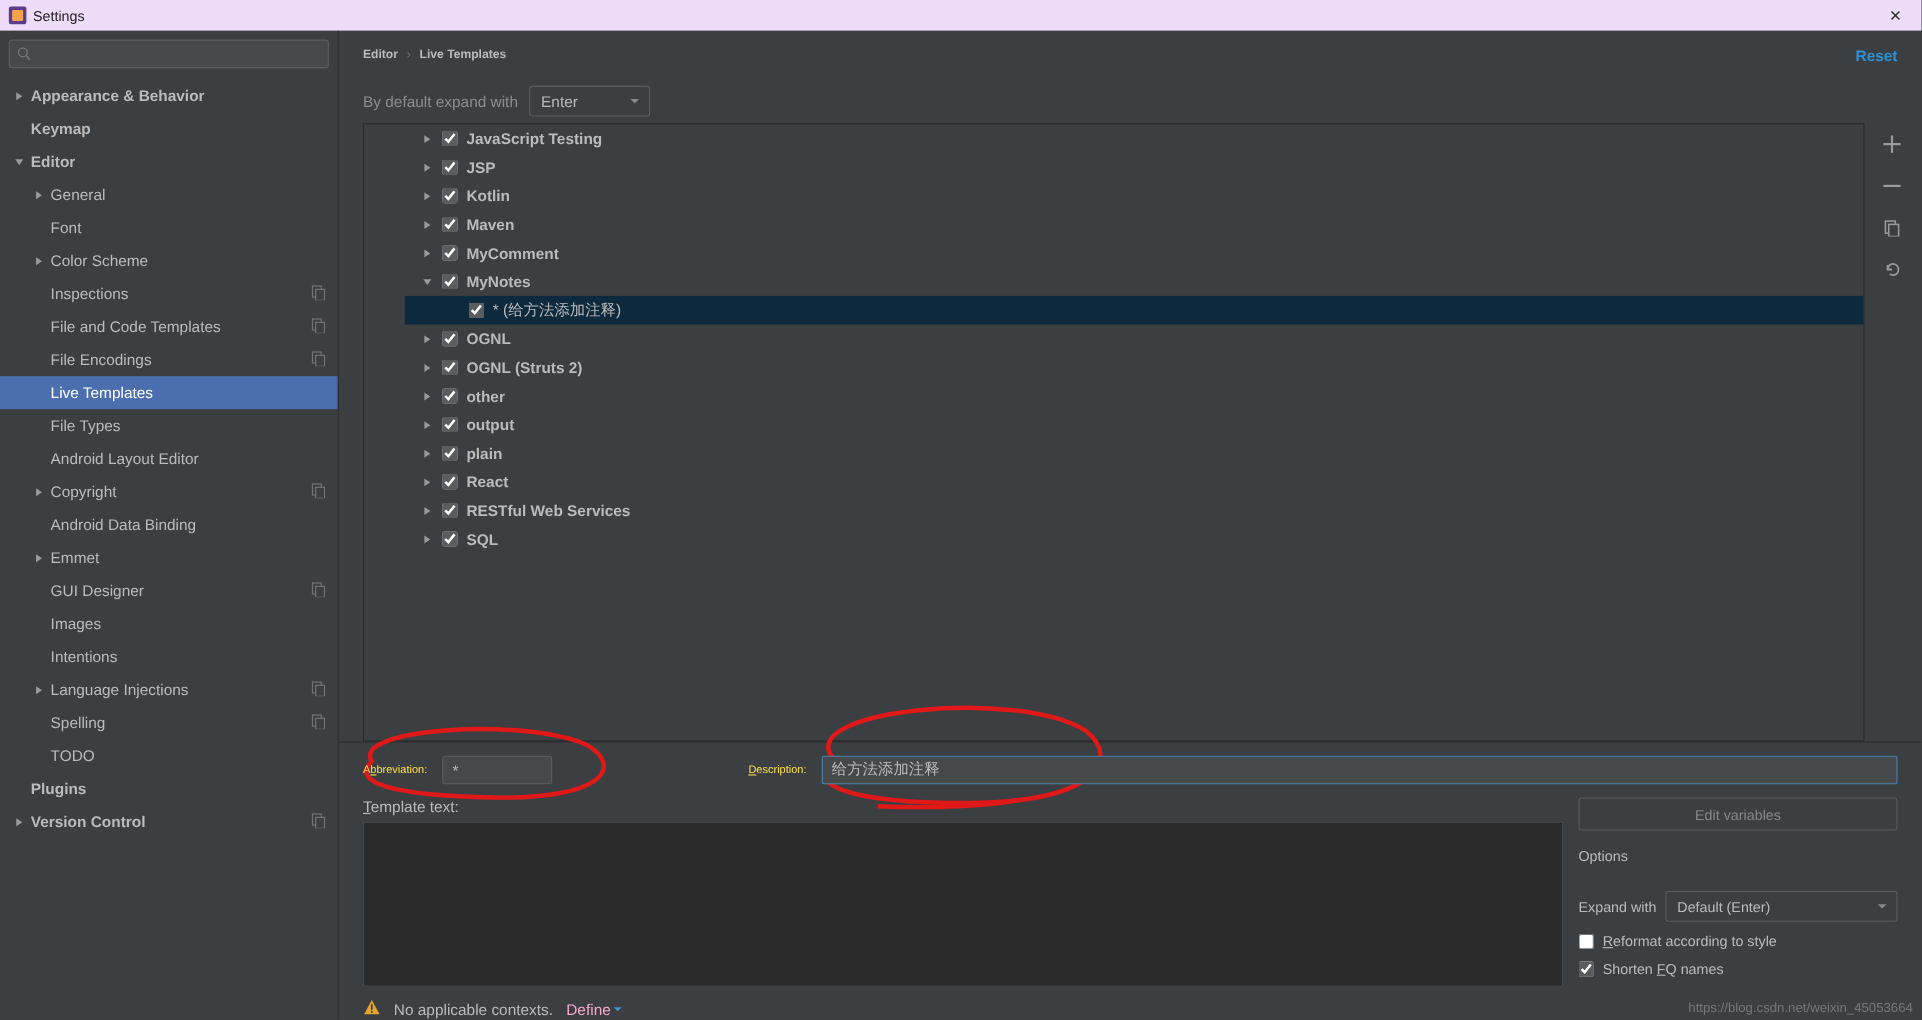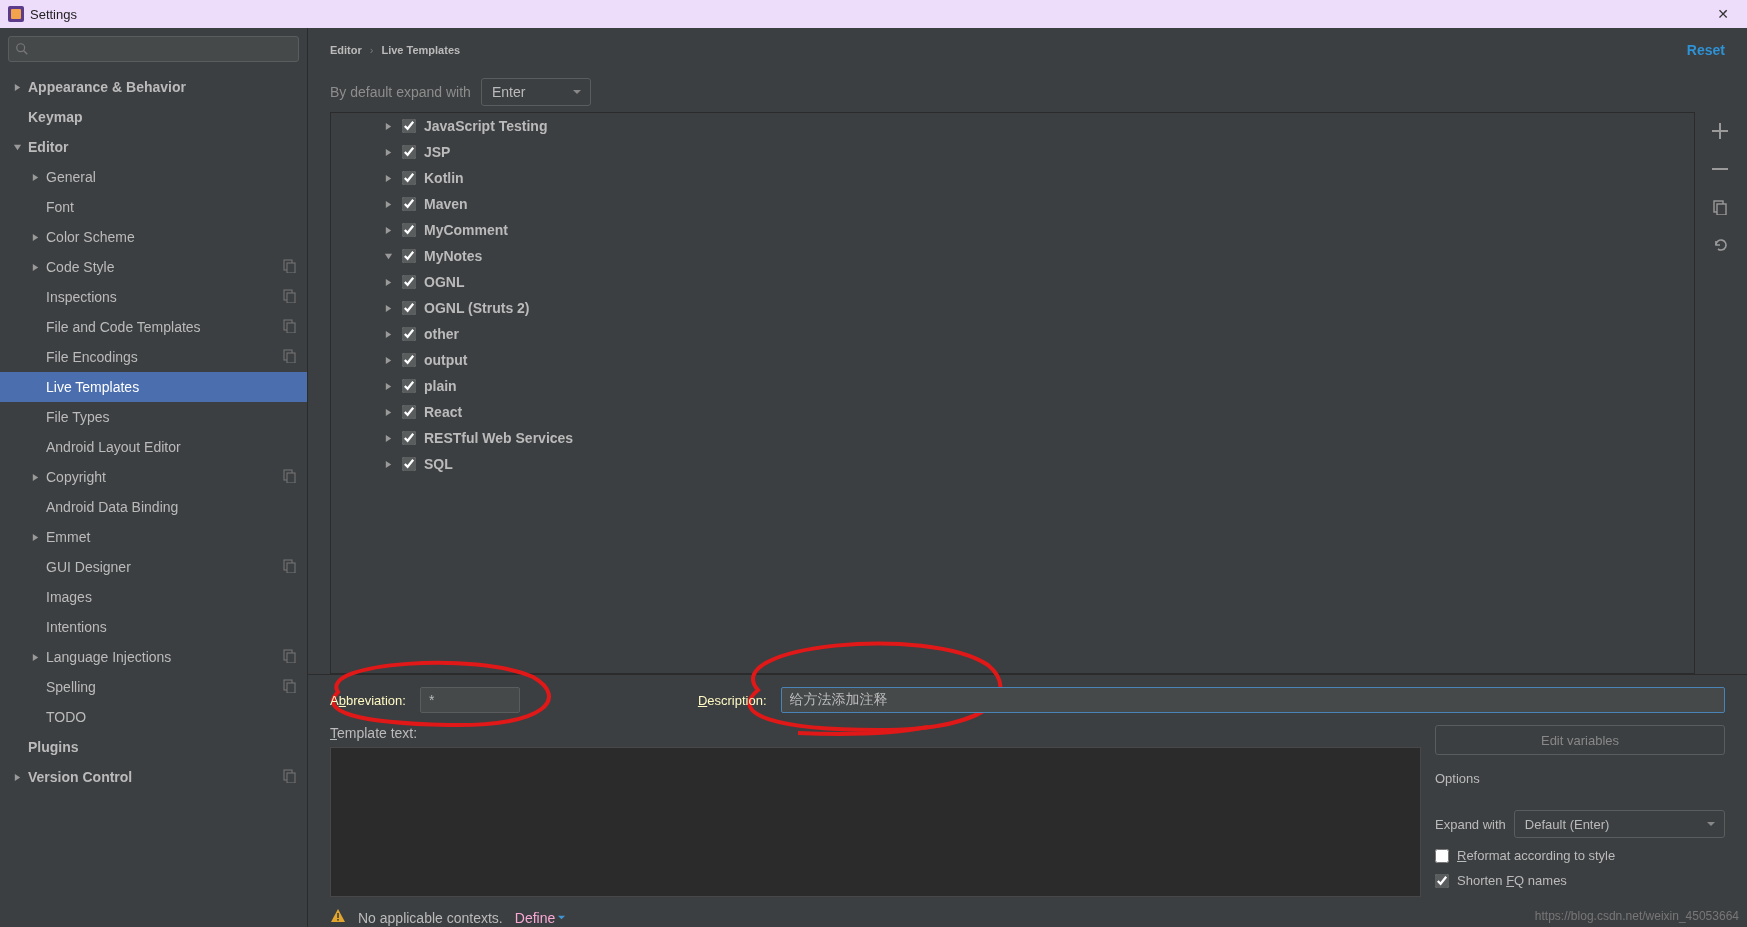--- a/index.html
+++ b/index.html
@@ -53,21 +53,21 @@
   .tnode.sel{ background:#0d293e;}
   .tnode.child{ padding-left:58px; font-weight:400;}
   .tnode .txt{white-space:nowrap;}
 
   .side-tools { width:42px; display:flex; flex-direction:column; align-items:center; padding-top:10px; gap:20px; margin-right:6px;}
   .side-tools .tool{ width:18px; height:18px; display:flex; align-items:center; justify-content:center;}
   .side-tools .tool svg{width:16px;height:16px; fill:#9a9a9a;}
 
   .editor-section { padding: 12px 22px 0; display:flex; flex-direction:column; border-top:1px solid #2b2b2b; position:relative; }
   .field-row { display:flex; align-items:center; gap:14px; margin-bottom:12px; position:relative; z-index:2;}
-  .field-row .flabel{ font-size:13px; color:#fef9c3;}
+  .field-row .flabel{ font-size:10px; color:#fde047;}
   .field-row .flabel .ul{ text-decoration:underline;}
   .field-row input[type=text]{ background:#45494a; border:1px solid #5a5d5e; color:#bbb; height:26px; padding:0 8px; border-radius:2px; font-size:14px;}
   .abbrev-input{ width:100px;}
   .desc-input{ flex:1; border-color:#4a83b5 !important;}
 
   .tmpl-row { display:flex; gap:14px;}
   .tmpl-left{ flex:1;}
   .tmpl-left .tlabel{ font-size:14px; margin-bottom:6px; display:block;}
   .tmpl-left .tlabel .ul{text-decoration:underline;}
   .tmpl-text{ width:100%; height:150px; background:#2b2b2b; border:1px solid #484848; color:#bbb; padding:6px; font-family:monospace; resize:none;}
@@ -150,32 +150,20 @@
         </div>
         <div class="node lvl1">
           <span class="arrow">
             <svg viewBox="0 0 10 10" style="transform:rotate(0deg)">
               <path d="M2 1 L8 5 L2 9 Z"></path>
             </svg>
           </span>
           <span class="label">Color Scheme</span>
         </div>
         <div class="node lvl1">
-          <span class="arrow">
-            <svg viewBox="0 0 10 10" style="transform:rotate(0deg)">
-              <path d="M2 1 L8 5 L2 9 Z"></path>
-            </svg>
-          </span>
-          <span class="label">Code Style</span>
-          <span class="paste-icon"><svg viewBox="0 0 14 14">
-              <rect x="1" y="1" width="8" height="10" fill="none" stroke="#777"></rect>
-              <rect x="4" y="4" width="8" height="10" fill="#3c3f41" stroke="#777"></rect>
-            </svg></span>
-        </div>
-        <div class="node lvl1">
           <span class="arrow"></span>
           <span class="label">Inspections</span>
           <span class="paste-icon"><svg viewBox="0 0 14 14">
               <rect x="1" y="1" width="8" height="10" fill="none" stroke="#777"></rect>
               <rect x="4" y="4" width="8" height="10" fill="#3c3f41" stroke="#777"></rect>
             </svg></span>
         </div>
         <div class="node lvl1">
           <span class="arrow"></span>
           <span class="label">File and Code Templates</span>
@@ -353,20 +341,24 @@
             <span class="txt">MyComment</span>
           </div>
           <div class="tnode bold">
             <span class="arrow">
               <svg viewBox="0 0 10 10" style="transform:rotate(90deg)">
                 <path d="M2 1 L8 5 L2 9 Z"></path>
               </svg>
             </span>
             <input type="checkbox" checked="" style="">
             <span class="txt">MyNotes</span>
+          </div>
+          <div class="tnode child sel">
+            <input type="checkbox" checked="" style="">
+            <span class="txt">* (给方法添加注释)</span>
           </div>
           <div class="tnode bold">
             <span class="arrow">
               <svg viewBox="0 0 10 10" style="transform:rotate(0deg)">
                 <path d="M2 1 L8 5 L2 9 Z"></path>
               </svg>
             </span>
             <input type="checkbox" checked="" style="">
             <span class="txt">OGNL</span>
           </div>

